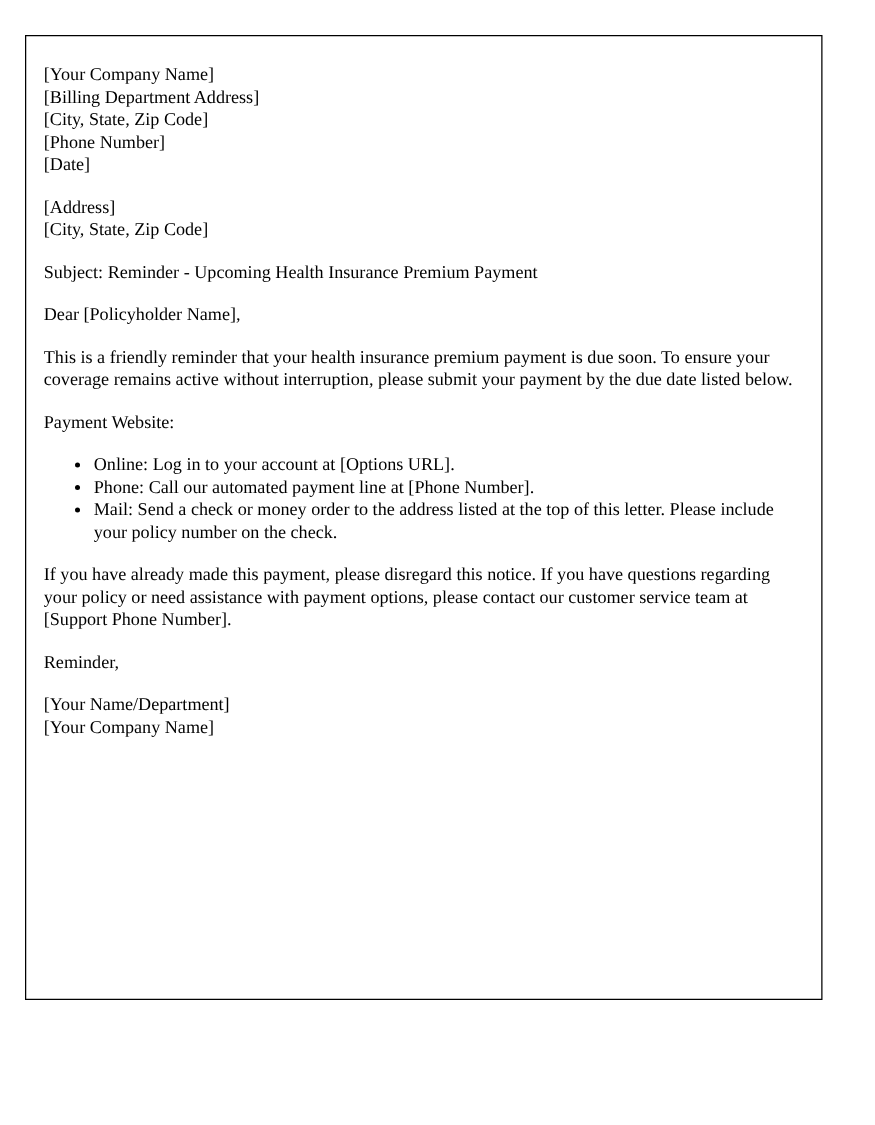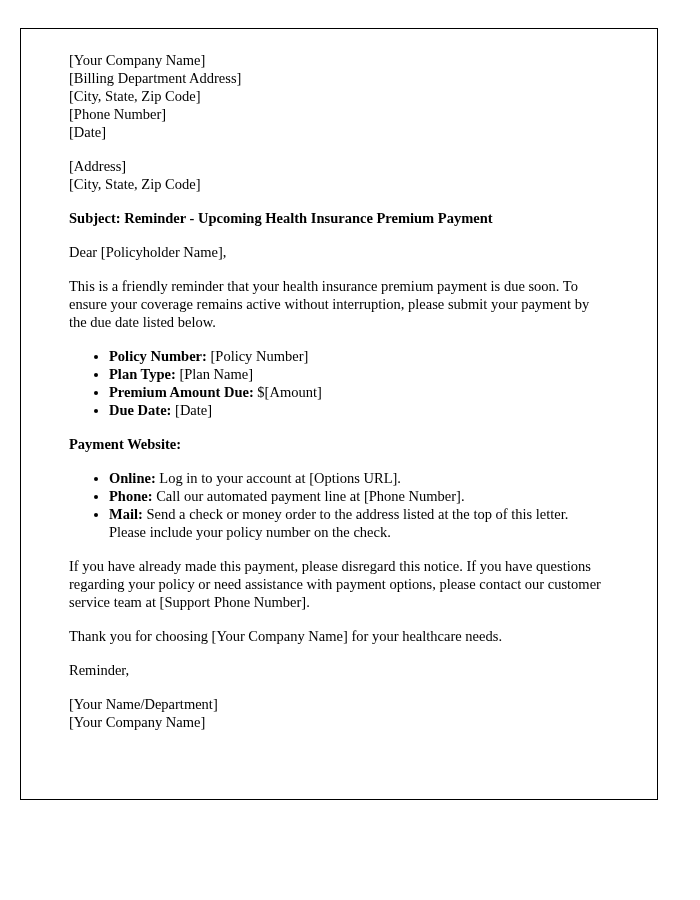--- a/index.html
+++ b/index.html
@@ -15,39 +15,39 @@
     color: #000000;
   }
   .letter {
     position: absolute;
     left: 20px;
     top: 28px;
     width: 638px;
     height: 772px;
     box-sizing: border-box;
     border: 1px solid #000000;
-    padding: 22px 48px;
+    padding: 22px 14px;
     font-size: 14.5px;
     line-height: 18px;
     overflow: hidden;
   }
   .block {
     margin: 0 0 16px 0;
   }
   .block:first-child {
     margin-top: 0;
   }
   .line {
     white-space: nowrap;
   }
   .para {
     margin: 0 0 16px 0;
   }
   .bold {
-    font-weight: bold;
+    font-weight: normal;
   }
   ul.bullets {
     margin: 16px 0 16px 0;
     padding-left: 40px;
     list-style-type: disc;
   }
   ul.bullets li {
     margin: 0;
     padding-left: 0;
   }
@@ -70,38 +70,31 @@
     <div class="line">[City, State, Zip Code]</div>
   </div>
 
   <div class="para bold">Subject: Reminder - Upcoming Health Insurance Premium Payment</div>
 
   <div class="para">Dear [Policyholder Name],</div>
 
   <div class="para">This is a friendly reminder that your health insurance premium payment is due soon. To ensure your coverage remains active without interruption, please submit your payment by the due date listed below.</div>
 
 
-  <ul class="bullets">
-    <li><span class="bold">Policy Number:</span> <span>[Policy Number]</span></li>
-    <li><span class="bold">Plan Type:</span> <span>[Plan Name]</span></li>
-    <li><span class="bold">Premium Amount Due:</span> <span>$[Amount]</span></li>
-    <li><span class="bold">Due Date:</span> <span>[Date]</span></li>
-  </ul>
 
   <div class="para bold">Payment Website:</div>
 
   <ul class="bullets">
     <li><span class="bold">Online:</span> <span>Log in to your account at [Options URL].</span></li>
     <li><span class="bold">Phone:</span> <span>Call our automated payment line at [Phone Number].</span></li>
     <li><span class="bold">Mail:</span> <span>Send a check or money order to the address listed at the top of this letter. Please include your policy number on the check.</span></li>
   </ul>
 
   <div class="para">If you have already made this payment, please disregard this notice. If you have questions regarding your policy or need assistance with payment options, please contact our customer service team at [Support Phone Number].</div>
 
-  <div class="para">Thank you for choosing [Your Company Name] for your healthcare needs.</div>
 
   <div class="para">Reminder,</div>
 
   <div class="block">
     <div class="line">[Your Name/Department]</div>
     <div class="line">[Your Company Name]</div>
   </div>
 
 </div>
 

